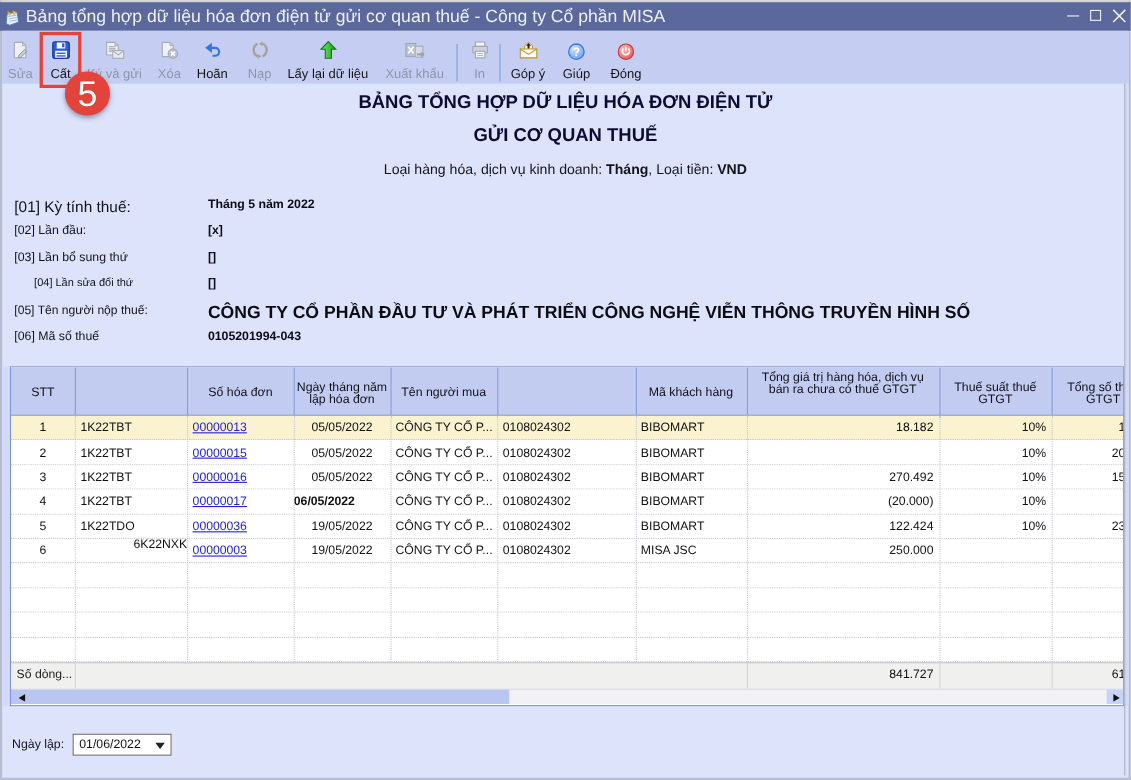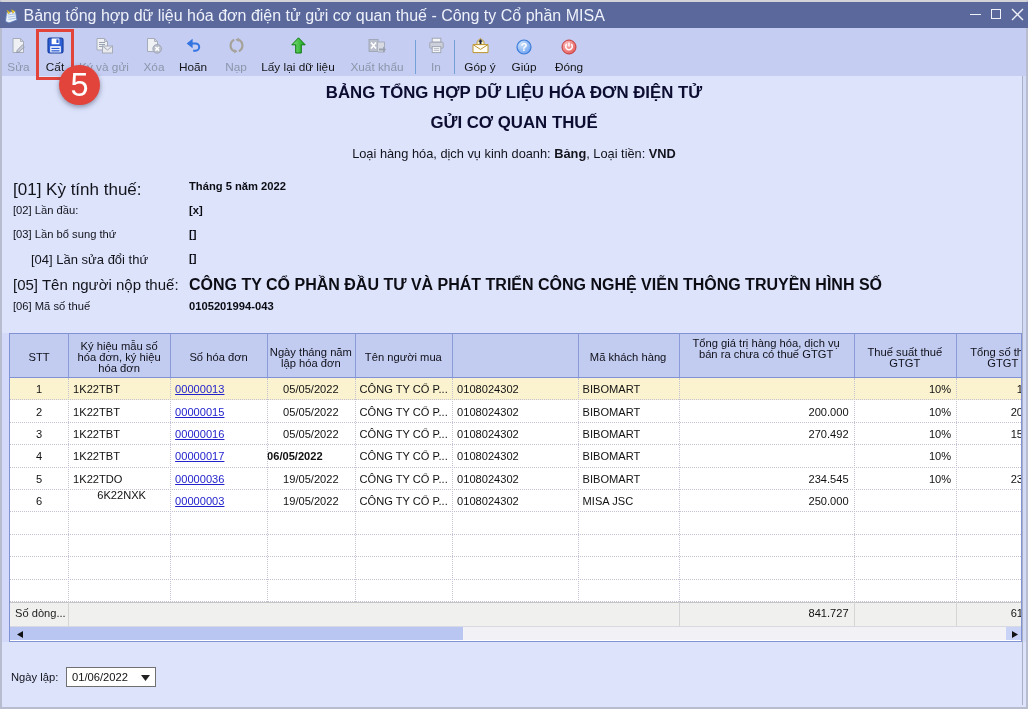--- a/index.html
+++ b/index.html
@@ -119,40 +119,39 @@
       </defs>
 <circle cx="8" cy="8" r="7" fill="url(#pg)" stroke="#c43b3b" stroke-width="1"></circle>
 <path d="M8 3.6 V7.6" stroke="#fff" stroke-width="1.5"></path>
 <path d="M5.7 5.1 a3.3 3.3 0 1 0 4.6 0" fill="none" stroke="#fff" stroke-width="1.5"></path>
 </svg></div>
 <div class="lbl a" style="left:509.0px;top:60px;width:120px;">Đóng</div>
 <div class="a" style="left:414.5px;top:40px;width:1.5px;height:34px;background:#74a0d8;"></div>
 <div class="a" style="left:453.5px;top:40px;width:1.5px;height:34px;background:#74a0d8;"></div>
 <div class="a" style="left:0;top:83px;width:1028px;text-align:center;font-size:16.8px;font-weight:bold;color:#0c0c30;">BẢNG TỔNG HỢP DỮ LIỆU HÓA ĐƠN ĐIỆN TỬ</div>
 <div class="a" style="left:0;top:113px;width:1028px;text-align:center;font-size:16.8px;font-weight:bold;color:#0c0c30;">GỬI CƠ QUAN THUẾ</div>
-<div class="a" style="left:0;top:146px;width:1028px;text-align:center;font-size:12.8px;color:#13131c;">Loại hàng hóa, dịch vụ kinh doanh: <b>Bảng</b>, Loại tiền: <b>VND</b></div>
-<div class="a" style="left:13px;top:179.5px;font-size:17px;color:#13131c;white-space:nowrap;">[01] Kỳ tính thuế:</div>
+<div class="a" style="left:0;top:146px;width:1028px;text-align:center;font-size:12.8px;color:#13131c;">Loại hàng hóa, dịch vụ kinh doanh: <b>Tháng</b>, Loại tiền: <b>VND</b></div>
+<div class="a" style="left:13px;top:179.5px;font-size:14px;color:#13131c;white-space:nowrap;">[01] Kỳ tính thuế:</div>
 <div class="a" style="left:189px;top:179.5px;font-size:11.2px;font-weight:bold;color:#0c0c14;white-space:nowrap;">Tháng 5 năm 2022</div>
 <div class="a" style="left:13px;top:203.5px;font-size:11.2px;color:#13131c;white-space:nowrap;text-align:center;">[02] Lần đầu:</div>
 <div class="a" style="left:189px;top:203.5px;font-size:11.2px;font-weight:bold;color:#0c0c14;white-space:nowrap;">[x]</div>
 <div class="a" style="left:13px;top:227.5px;font-size:11.2px;color:#13131c;white-space:nowrap;">[03] Lần bổ sung thứ</div>
 <div class="a" style="left:189px;top:227.5px;font-size:11.2px;font-weight:bold;color:#0c0c14;white-space:nowrap;">[]</div>
-<div class="a" style="left:13px;top:251.5px;font-size:13px;color:#13131c;white-space:nowrap;padding-left:18px;">[04] Lần sửa đổi thứ</div>
+<div class="a" style="left:13px;top:251.5px;font-size:10px;color:#13131c;white-space:nowrap;padding-left:18px;">[04] Lần sửa đổi thứ</div>
 <div class="a" style="left:189px;top:251.5px;font-size:11.2px;font-weight:bold;color:#0c0c14;white-space:nowrap;">[]</div>
-<div class="a" style="left:13px;top:275.5px;font-size:15px;color:#13131c;white-space:nowrap;">[05] Tên người nộp thuế:</div>
+<div class="a" style="left:13px;top:275.5px;font-size:11px;color:#13131c;white-space:nowrap;">[05] Tên người nộp thuế:</div>
 <div class="a" style="left:189px;top:275.5px;font-size:16px;font-weight:bold;color:#0c0c14;white-space:nowrap;">CÔNG TY CỔ PHẦN ĐẦU TƯ VÀ PHÁT TRIỂN CÔNG NGHỆ VIỄN THÔNG TRUYỀN HÌNH SỐ</div>
 <div class="a" style="left:13px;top:299.5px;font-size:11.2px;color:#13131c;white-space:nowrap;">[06] Mã số thuế</div>
 <div class="a" style="left:189px;top:299.5px;font-size:11.2px;font-weight:bold;color:#0c0c14;white-space:nowrap;">0105201994-043</div>
 <div class="a" style="left:2px;top:332.5px;width:7px;height:309.5px;background:#d3d9f8;"></div>
 <div class="a" style="left:1022.5px;top:76px;width:3.5px;height:566px;background:#d3daf6;"></div>
 <div class="a" style="left:9.0px;top:332.5px;width:1013.0px;height:309.5px;background:#fff;border:1.5px solid #8092d4;overflow:hidden;">
 <div class="a" style="left:0;top:0;width:1013.0px;height:44.6px;background:#c2ccf0;border-bottom:1.5px solid #8092d4;"></div>
 <div class="hcell a" style="left:0.1px;top:0;width:58.0px;height:43.2px;">STT</div>
 <div class="a" style="left:58.1px;top:0;width:1px;height:43.2px;background:#8b9ad8;"></div>
-<div class="hcell a" style="left:58.1px;top:0;width:102.0px;height:43.2px;">Ký hiệu mẫu số<br>hóa đơn, ký hiệu<br>hóa đơn</div>
 <div class="a" style="left:160.1px;top:0;width:1px;height:43.2px;background:#8b9ad8;"></div>
 <div class="hcell a" style="left:160.1px;top:0;width:97.0px;height:43.2px;">Số hóa đơn</div>
 <div class="a" style="left:257.1px;top:0;width:1px;height:43.2px;background:#8b9ad8;"></div>
 <div class="hcell a" style="left:257.1px;top:0;width:87.5px;height:43.2px;">Ngày tháng năm<br>lập hóa đơn</div>
 <div class="a" style="left:344.6px;top:0;width:1px;height:43.2px;background:#8b9ad8;"></div>
 <div class="hcell a" style="left:344.6px;top:0;width:97.5px;height:43.2px;">Tên người mua</div>
 <div class="a" style="left:442.1px;top:0;width:1px;height:43.2px;background:#8b9ad8;"></div>
 <div class="a" style="left:567.6px;top:0;width:1px;height:43.2px;background:#8b9ad8;"></div>
 <div class="hcell a" style="left:567.6px;top:0;width:101.0px;height:43.2px;">Mã khách hàng</div>
 <div class="a" style="left:668.6px;top:0;width:1px;height:43.2px;background:#8b9ad8;"></div>
@@ -163,31 +162,31 @@
 <div class="hcell a" style="left:946.1px;top:0;width:93.5px;height:43.2px;">Tổng số thuế<br>GTGT</div>
 
 <div class="a" style="left:0;top:44.6px;width:1013.0px;height:22.4px;background:#fbf2cf;border-bottom:1px dotted #c2c2d4;"></div>
 <div class="dcell a" style="left:0.1px;top:44.6px;width:58.0px;height:22.4px;text-align:center;">1</div>
 <div class="dcell a" style="left:58.1px;top:44.6px;width:102.0px;height:22.4px;text-align:left;padding-left:5px;">1K22TBT</div>
 <div class="dcell a" style="left:160.1px;top:44.6px;width:97.0px;height:22.4px;text-align:left;padding-left:5px;"><span style="color:#2222cc;text-decoration:underline;">00000013</span></div>
 <div class="dcell a" style="left:257.1px;top:44.6px;width:87.5px;height:22.4px;text-align:center;">05/05/2022</div>
 <div class="dcell a" style="left:344.6px;top:44.6px;width:97.5px;height:22.4px;text-align:left;padding-left:5px;">CÔNG TY CỔ P...</div>
 <div class="dcell a" style="left:442.1px;top:44.6px;width:125.5px;height:22.4px;text-align:left;padding-left:5px;">0108024302</div>
 <div class="dcell a" style="left:567.6px;top:44.6px;width:101.0px;height:22.4px;text-align:left;padding-left:5px;">BIBOMART</div>
+<div class="dcell a" style="left:668.6px;top:44.6px;width:175.0px;height:22.4px;text-align:right;padding-right:5px;">18.182</div>
 <div class="dcell a" style="left:843.6px;top:44.6px;width:102.5px;height:22.4px;text-align:right;padding-right:5px;">10%</div>
 <div class="dcell a" style="left:946.1px;top:44.6px;width:93.5px;height:22.4px;text-align:right;padding-right:5px;">1.818</div>
 <div class="a" style="left:0;top:67.0px;width:1013.0px;height:22.4px;background:#fff;border-bottom:1px dotted #c2c2d4;"></div>
 <div class="dcell a" style="left:0.1px;top:67.0px;width:58.0px;height:22.4px;text-align:center;">2</div>
 <div class="dcell a" style="left:58.1px;top:67.0px;width:102.0px;height:22.4px;text-align:left;padding-left:5px;">1K22TBT</div>
 <div class="dcell a" style="left:160.1px;top:67.0px;width:97.0px;height:22.4px;text-align:left;padding-left:5px;"><span style="color:#2222cc;text-decoration:underline;">00000015</span></div>
 <div class="dcell a" style="left:257.1px;top:67.0px;width:87.5px;height:22.4px;text-align:center;">05/05/2022</div>
 <div class="dcell a" style="left:344.6px;top:67.0px;width:97.5px;height:22.4px;text-align:left;padding-left:5px;">CÔNG TY CỔ P...</div>
 <div class="dcell a" style="left:442.1px;top:67.0px;width:125.5px;height:22.4px;text-align:left;padding-left:5px;">0108024302</div>
 <div class="dcell a" style="left:567.6px;top:67.0px;width:101.0px;height:22.4px;text-align:left;padding-left:5px;">BIBOMART</div>
-<div class="dcell a" style="left:668.6px;top:67.0px;width:175.0px;height:22.4px;text-align:right;padding-right:5px;">200.000</div>
 <div class="dcell a" style="left:843.6px;top:67.0px;width:102.5px;height:22.4px;text-align:right;padding-right:5px;">10%</div>
 <div class="dcell a" style="left:946.1px;top:67.0px;width:93.5px;height:22.4px;text-align:right;padding-right:5px;">20.000</div>
 <div class="a" style="left:0;top:89.4px;width:1013.0px;height:22.4px;background:#fff;border-bottom:1px dotted #c2c2d4;"></div>
 <div class="dcell a" style="left:0.1px;top:89.4px;width:58.0px;height:22.4px;text-align:center;">3</div>
 <div class="dcell a" style="left:58.1px;top:89.4px;width:102.0px;height:22.4px;text-align:left;padding-left:5px;">1K22TBT</div>
 <div class="dcell a" style="left:160.1px;top:89.4px;width:97.0px;height:22.4px;text-align:left;padding-left:5px;"><span style="color:#2222cc;text-decoration:underline;">00000016</span></div>
 <div class="dcell a" style="left:257.1px;top:89.4px;width:87.5px;height:22.4px;text-align:center;">05/05/2022</div>
 <div class="dcell a" style="left:344.6px;top:89.4px;width:97.5px;height:22.4px;text-align:left;padding-left:5px;">CÔNG TY CỔ P...</div>
 <div class="dcell a" style="left:442.1px;top:89.4px;width:125.5px;height:22.4px;text-align:left;padding-left:5px;">0108024302</div>
 <div class="dcell a" style="left:567.6px;top:89.4px;width:101.0px;height:22.4px;text-align:left;padding-left:5px;">BIBOMART</div>
@@ -195,35 +194,36 @@
 <div class="dcell a" style="left:843.6px;top:89.4px;width:102.5px;height:22.4px;text-align:right;padding-right:5px;">10%</div>
 <div class="dcell a" style="left:946.1px;top:89.4px;width:93.5px;height:22.4px;text-align:right;padding-right:5px;">15.900</div>
 <div class="a" style="left:0;top:111.8px;width:1013.0px;height:22.4px;background:#fff;border-bottom:1px dotted #c2c2d4;"></div>
 <div class="dcell a" style="left:0.1px;top:111.8px;width:58.0px;height:22.4px;text-align:center;">4</div>
 <div class="dcell a" style="left:58.1px;top:111.8px;width:102.0px;height:22.4px;text-align:left;padding-left:5px;">1K22TBT</div>
 <div class="dcell a" style="left:160.1px;top:111.8px;width:97.0px;height:22.4px;text-align:left;padding-left:5px;"><span style="color:#2222cc;text-decoration:underline;">00000017</span></div>
 <div class="dcell a" style="left:257.1px;top:111.8px;width:87.5px;height:22.4px;text-align:left;font-weight:bold;">06/05/2022</div>
 <div class="dcell a" style="left:344.6px;top:111.8px;width:97.5px;height:22.4px;text-align:left;padding-left:5px;">CÔNG TY CỔ P...</div>
 <div class="dcell a" style="left:442.1px;top:111.8px;width:125.5px;height:22.4px;text-align:left;padding-left:5px;">0108024302</div>
 <div class="dcell a" style="left:567.6px;top:111.8px;width:101.0px;height:22.4px;text-align:left;padding-left:5px;">BIBOMART</div>
+<div class="dcell a" style="left:668.6px;top:111.8px;width:175.0px;height:22.4px;text-align:right;padding-right:5px;">(20.000)</div>
 <div class="dcell a" style="left:843.6px;top:111.8px;width:102.5px;height:22.4px;text-align:right;padding-right:5px;">10%</div>
 <div class="a" style="left:0;top:134.2px;width:1013.0px;height:22.4px;background:#fff;border-bottom:1px dotted #c2c2d4;"></div>
 <div class="dcell a" style="left:0.1px;top:134.2px;width:58.0px;height:22.4px;text-align:center;">5</div>
 <div class="dcell a" style="left:58.1px;top:134.2px;width:102.0px;height:22.4px;text-align:left;padding-left:5px;">1K22TDO</div>
 <div class="dcell a" style="left:160.1px;top:134.2px;width:97.0px;height:22.4px;text-align:left;padding-left:5px;"><span style="color:#2222cc;text-decoration:underline;">00000036</span></div>
 <div class="dcell a" style="left:257.1px;top:134.2px;width:87.5px;height:22.4px;text-align:center;">19/05/2022</div>
 <div class="dcell a" style="left:344.6px;top:134.2px;width:97.5px;height:22.4px;text-align:left;padding-left:5px;">CÔNG TY CỔ P...</div>
 <div class="dcell a" style="left:442.1px;top:134.2px;width:125.5px;height:22.4px;text-align:left;padding-left:5px;">0108024302</div>
 <div class="dcell a" style="left:567.6px;top:134.2px;width:101.0px;height:22.4px;text-align:left;padding-left:5px;">BIBOMART</div>
-<div class="dcell a" style="left:668.6px;top:134.2px;width:175.0px;height:22.4px;text-align:right;padding-right:5px;">234.545</div>
+<div class="dcell a" style="left:668.6px;top:134.2px;width:175.0px;height:22.4px;text-align:right;padding-right:5px;">122.424</div>
 <div class="dcell a" style="left:843.6px;top:134.2px;width:102.5px;height:22.4px;text-align:right;padding-right:5px;">10%</div>
 <div class="dcell a" style="left:946.1px;top:134.2px;width:93.5px;height:22.4px;text-align:right;padding-right:5px;">23.455</div>
 <div class="a" style="left:0;top:156.6px;width:1013.0px;height:22.4px;background:#fff;border-bottom:1px dotted #c2c2d4;"></div>
 <div class="dcell a" style="left:0.1px;top:156.6px;width:58.0px;height:22.4px;text-align:center;">6</div>
-<div class="dcell a" style="left:58.1px;top:150px;width:102.0px;height:22.4px;text-align:center;padding-left:5px;">6K22NXK</div>
+<div class="dcell a" style="left:58.1px;top:150px;width:102.0px;height:22.4px;text-align:right;padding-left:5px;">6K22NXK</div>
 <div class="dcell a" style="left:160.1px;top:156.6px;width:97.0px;height:22.4px;text-align:left;padding-left:5px;"><span style="color:#2222cc;text-decoration:underline;">00000003</span></div>
 <div class="dcell a" style="left:257.1px;top:156.6px;width:87.5px;height:22.4px;text-align:center;">19/05/2022</div>
 <div class="dcell a" style="left:344.6px;top:156.6px;width:97.5px;height:22.4px;text-align:left;padding-left:5px;">CÔNG TY CỔ P...</div>
 <div class="dcell a" style="left:442.1px;top:156.6px;width:125.5px;height:22.4px;text-align:left;padding-left:5px;">0108024302</div>
 <div class="dcell a" style="left:567.6px;top:156.6px;width:101.0px;height:22.4px;text-align:left;padding-left:5px;">MISA JSC</div>
 <div class="dcell a" style="left:668.6px;top:156.6px;width:175.0px;height:22.4px;text-align:right;padding-right:5px;">250.000</div>
 <div class="a" style="left:0;top:179.0px;width:1013.0px;height:22.4px;background:#fff;border-bottom:1px dotted #c2c2d4;"></div>
 <div class="a" style="left:0;top:201.4px;width:1013.0px;height:22.4px;background:#fff;border-bottom:1px dotted #c2c2d4;"></div>
 <div class="a" style="left:0;top:223.8px;width:1013.0px;height:22.4px;background:#fff;border-bottom:1px dotted #c2c2d4;"></div>
 <div class="a" style="left:0;top:246.2px;width:1013.0px;height:22.4px;background:#fff;border-bottom:1px dotted #c2c2d4;"></div>

